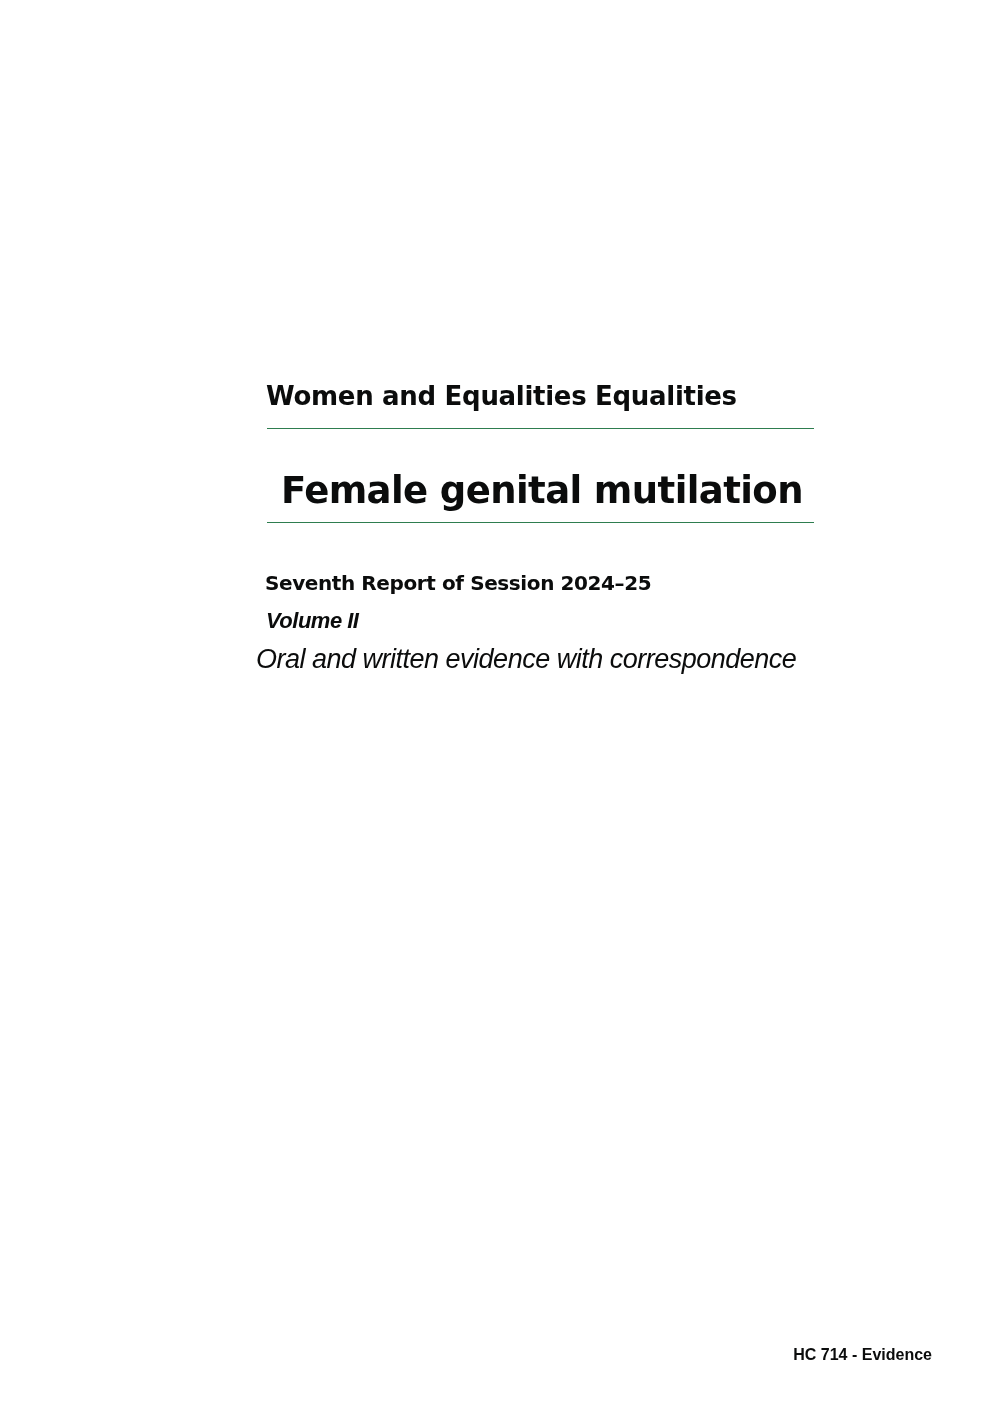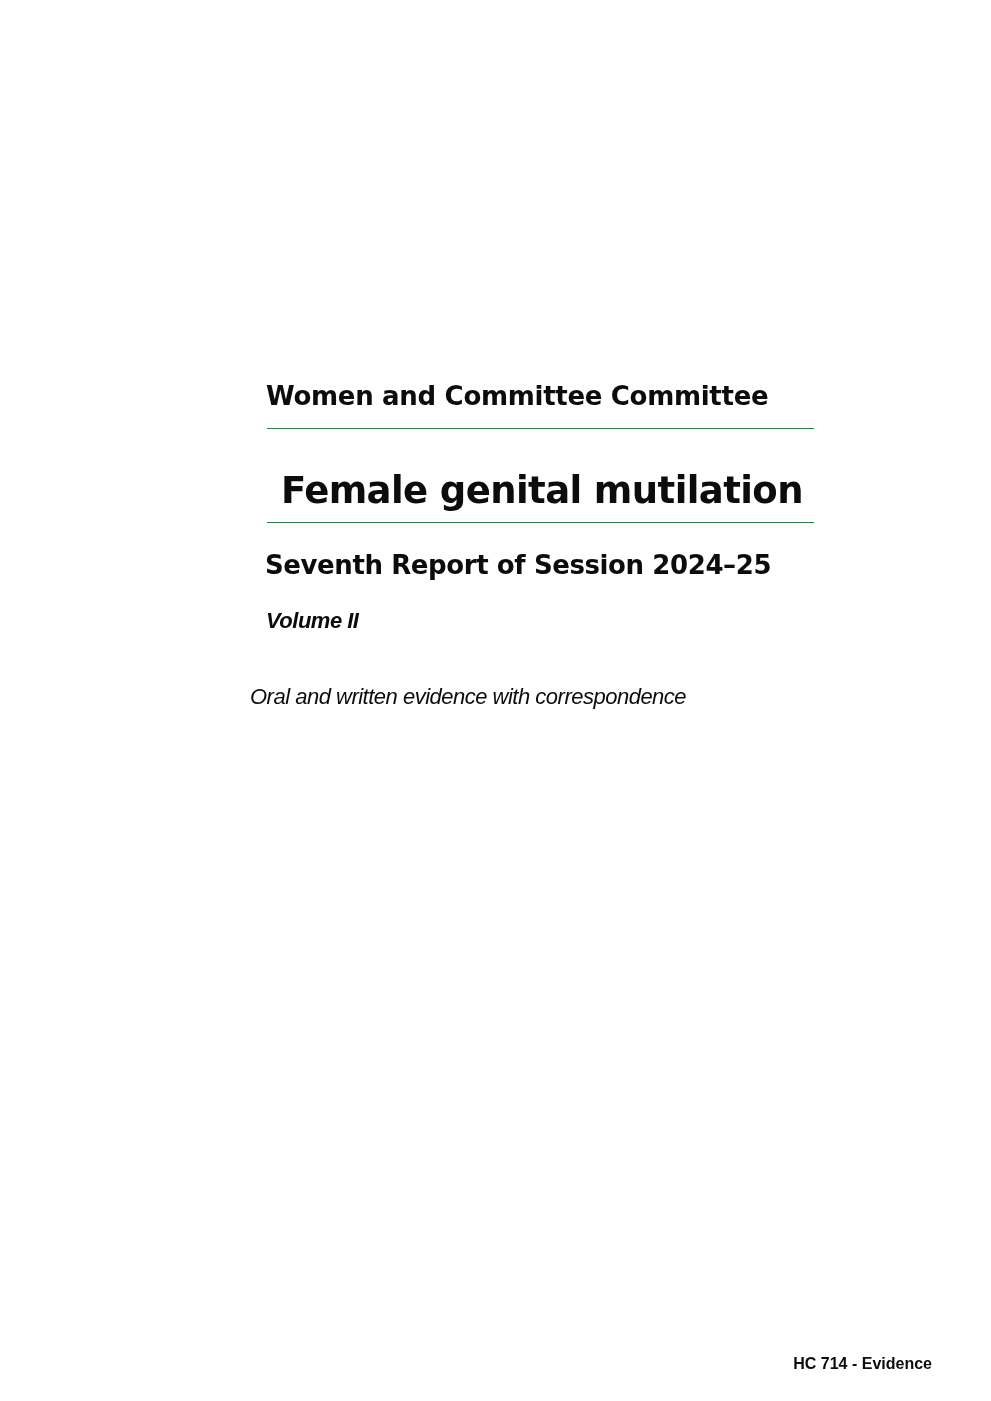--- a/index.html
+++ b/index.html
@@ -41,69 +41,67 @@
       font-family: "DejaVu Sans", sans-serif;
       font-weight: bold;
       font-size: 37px;
       letter-spacing: -0.6px;
       white-space: nowrap;
       line-height: 50px;
     }
     .report {
       position: absolute;
       left: 265px;
-      top: 547px;
+      top: 565px;
       font-family: "DejaVu Sans", sans-serif;
       font-weight: bold;
-      font-size: 26px;
+      font-size: 20px;
       letter-spacing: -0.4px;
       white-space: nowrap;
       line-height: 36px;
     }
     .volume {
       position: absolute;
       left: 266px;
       top: 606px;
       font-family: "Liberation Sans", sans-serif;
       font-weight: bold;
       font-style: italic;
       font-size: 22px;
       letter-spacing: -0.5px;
       white-space: nowrap;
       line-height: 30px;
     }
     .subtitle {
       position: absolute;
-      left: 250px;
+      left: 256px;
       top: 643px;
       font-family: "Liberation Sans", sans-serif;
       font-style: italic;
-      font-size: 22px;
+      font-size: 27px;
       letter-spacing: -0.5px;
       white-space: nowrap;
       line-height: 32px;
-      margin-top: 38px;
     }
     .footer-ref {
       position: absolute;
       right: 59px;
       top: 1344px;
       font-family: "Liberation Sans", sans-serif;
       font-weight: bold;
       font-size: 16px;
       white-space: nowrap;
       line-height: 22px;
-      margin-top: 9px;
     }
   </style>
 </head>
 <body>
 
 <div>
-  <div class="committee">Women and Committee Committee</div>
+  <div class="committee">Women and Equalities Equalities</div>
   <div class="rule rule-1"></div>
   <h1 class="title" style="margin:16px;">Female genital mutilation</h1>
   <div class="rule rule-2"></div>
   <div class="report">Seventh Report of Session 2024–25</div>
   <div class="volume">Volume II</div>
   <div class="subtitle">Oral and written evidence with correspondence</div>
   <div class="footer-ref">HC 714 - Evidence</div>
 </div>
 
 </body></html>

